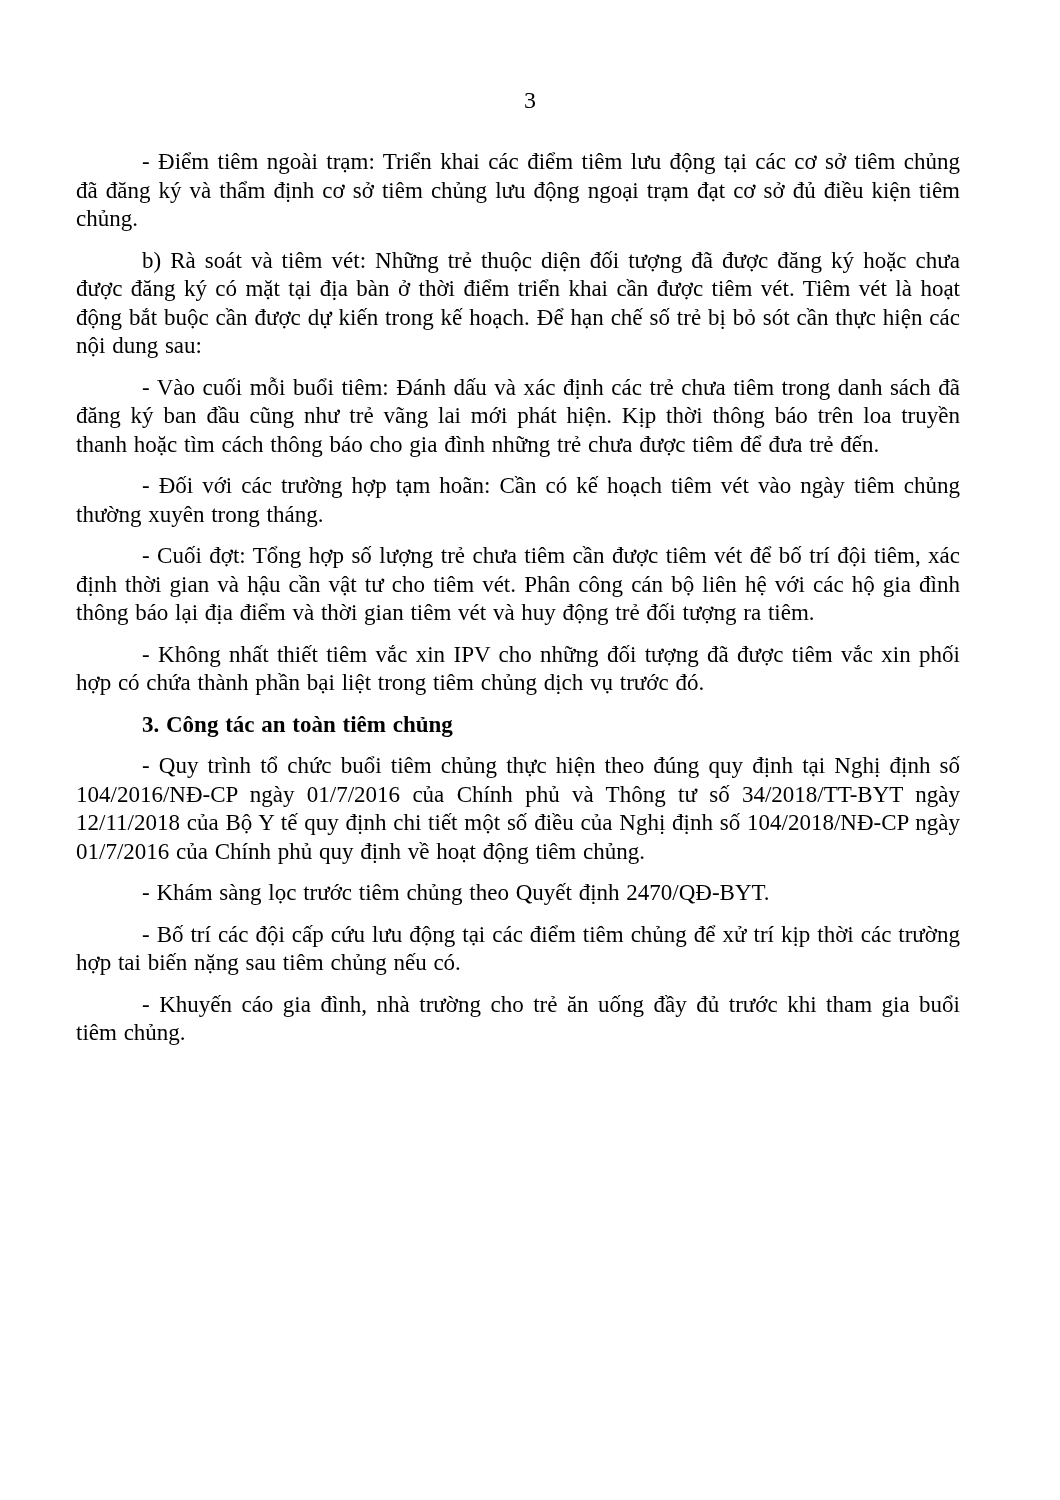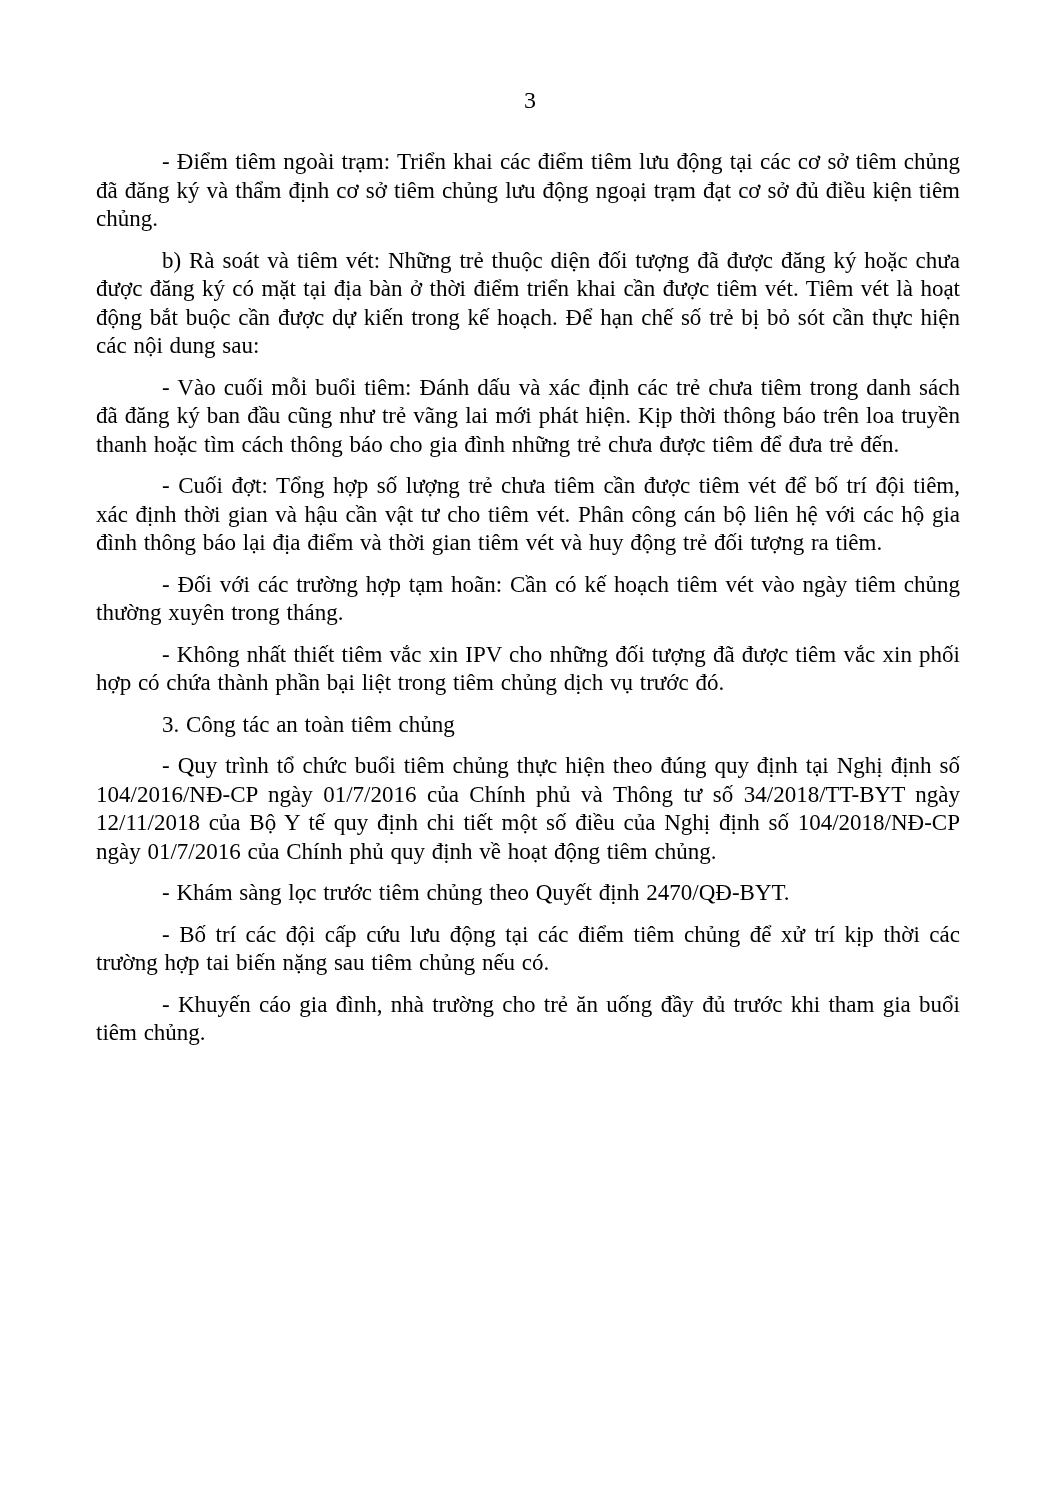--- a/index.html
+++ b/index.html
@@ -17,47 +17,47 @@
     overflow: hidden;
     box-sizing: border-box;
   }
   .page-number {
     padding-top: 86px;
     text-align: center;
     font-size: 24px;
     line-height: 28px;
   }
   .content {
-    padding: 34px 100px 0 96px;
+    padding: 34px 100px 0 76px;
     box-sizing: border-box;
   }
   .para {
     font-size: 23px;
     line-height: 28.5px;
     text-align: justify;
     text-indent: 66px;
     margin: 0 0 13px 0;
     word-spacing: 1px;
   }
   .para.heading {
-    font-weight: normal;
+    font-weight: bold;
     text-align: left;
   }
 </style>
 </head>
 <body>
 
 <div class="page">
   <div class="page-number">3</div>
   <div class="content">
       <p class="para">- Điểm tiêm ngoài trạm: Triển khai các điểm tiêm lưu động tại các cơ sở tiêm chủng đã đăng ký và thẩm định cơ sở tiêm chủng lưu động ngoại trạm đạt cơ sở đủ điều kiện tiêm chủng.</p>
       <p class="para">b) Rà soát và tiêm vét: Những trẻ thuộc diện đối tượng đã được đăng ký hoặc chưa được đăng ký có mặt tại địa bàn ở thời điểm triển khai cần được tiêm vét. Tiêm vét là hoạt động bắt buộc cần được dự kiến trong kế hoạch. Để hạn chế số trẻ bị bỏ sót cần thực hiện các nội dung sau:</p>
       <p class="para">- Vào cuối mỗi buổi tiêm: Đánh dấu và xác định các trẻ chưa tiêm trong danh sách đã đăng ký ban đầu cũng như trẻ vãng lai mới phát hiện. Kịp thời thông báo trên loa truyền thanh hoặc tìm cách thông báo cho gia đình những trẻ chưa được tiêm để đưa trẻ đến.</p>
+      <p class="para">- Đối với các trường hợp tạm hoãn: Cần có kế hoạch tiêm vét vào ngày tiêm chủng thường xuyên trong tháng.</p>
       <p class="para">- Cuối đợt: Tổng hợp số lượng trẻ chưa tiêm cần được tiêm vét để bố trí đội tiêm, xác định thời gian và hậu cần vật tư cho tiêm vét. Phân công cán bộ liên hệ với các hộ gia đình thông báo lại địa điểm và thời gian tiêm vét và huy động trẻ đối tượng ra tiêm.</p>
-      <p class="para">- Đối với các trường hợp tạm hoãn: Cần có kế hoạch tiêm vét vào ngày tiêm chủng thường xuyên trong tháng.</p>
       <p class="para">- Không nhất thiết tiêm vắc xin IPV cho những đối tượng đã được tiêm vắc xin phối hợp có chứa thành phần bại liệt trong tiêm chủng dịch vụ trước đó.</p>
       <p class="para heading">3. Công tác an toàn tiêm chủng</p>
       <p class="para">- Quy trình tổ chức buổi tiêm chủng thực hiện theo đúng quy định tại Nghị định số 104/2016/NĐ-CP ngày 01/7/2016 của Chính phủ và Thông tư số 34/2018/TT-BYT ngày 12/11/2018 của Bộ Y tế quy định chi tiết một số điều của Nghị định số 104/2018/NĐ-CP ngày 01/7/2016 của Chính phủ quy định về hoạt động tiêm chủng.</p>
       <p class="para">- Khám sàng lọc trước tiêm chủng theo Quyết định 2470/QĐ-BYT.</p>
       <p class="para">- Bố trí các đội cấp cứu lưu động tại các điểm tiêm chủng để xử trí kịp thời các trường hợp tai biến nặng sau tiêm chủng nếu có.</p>
       <p class="para">- Khuyến cáo gia đình, nhà trường cho trẻ ăn uống đầy đủ trước khi tham gia buổi tiêm chủng.</p>
     </div>
 </div>
 
 </body></html>

